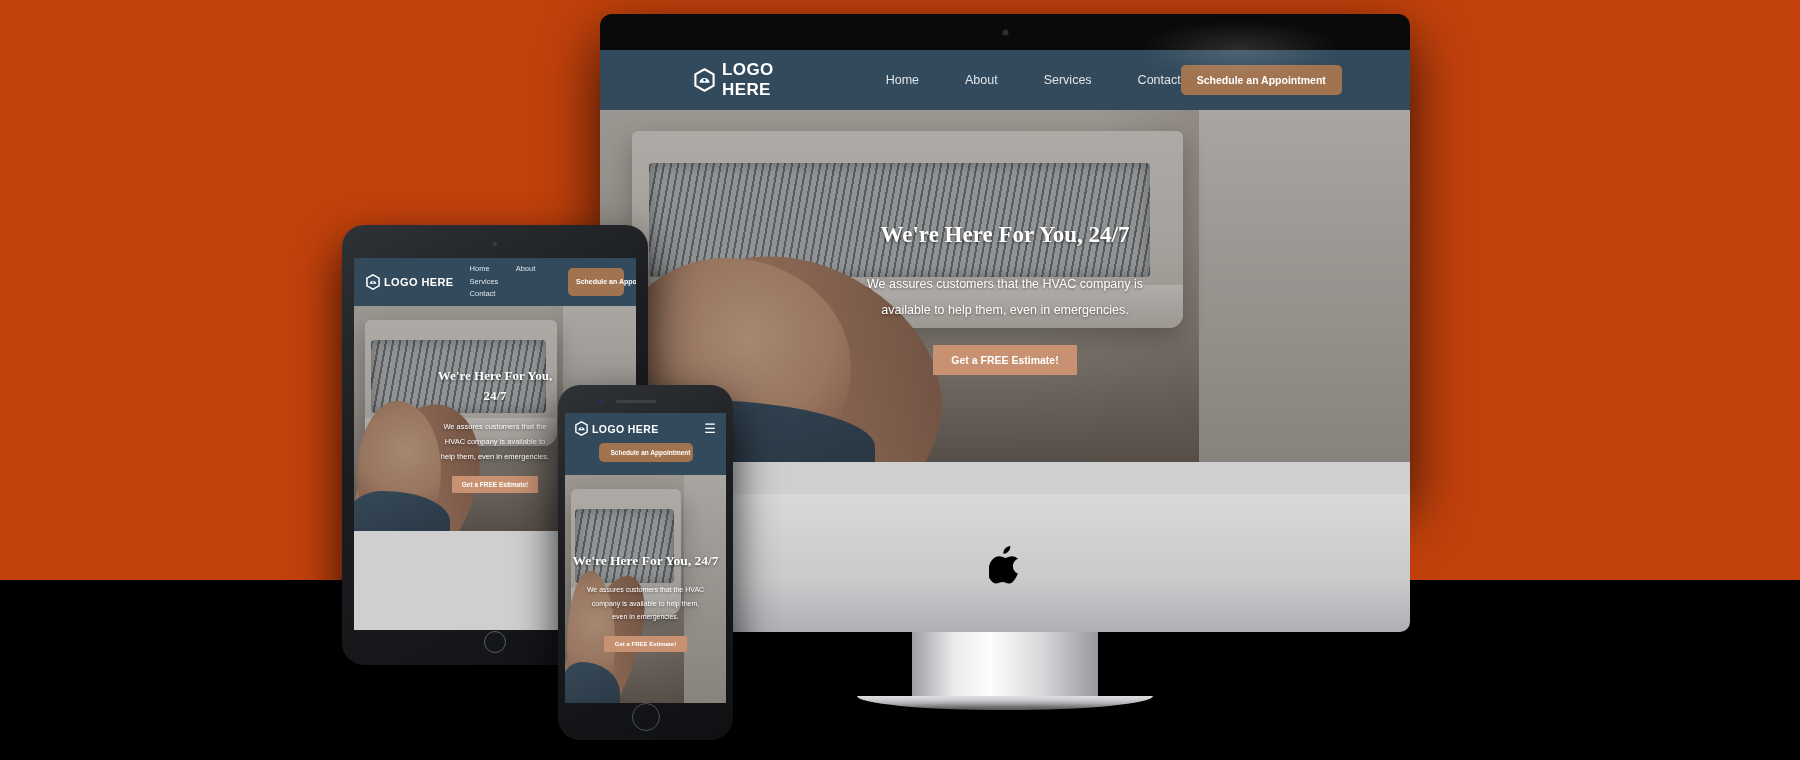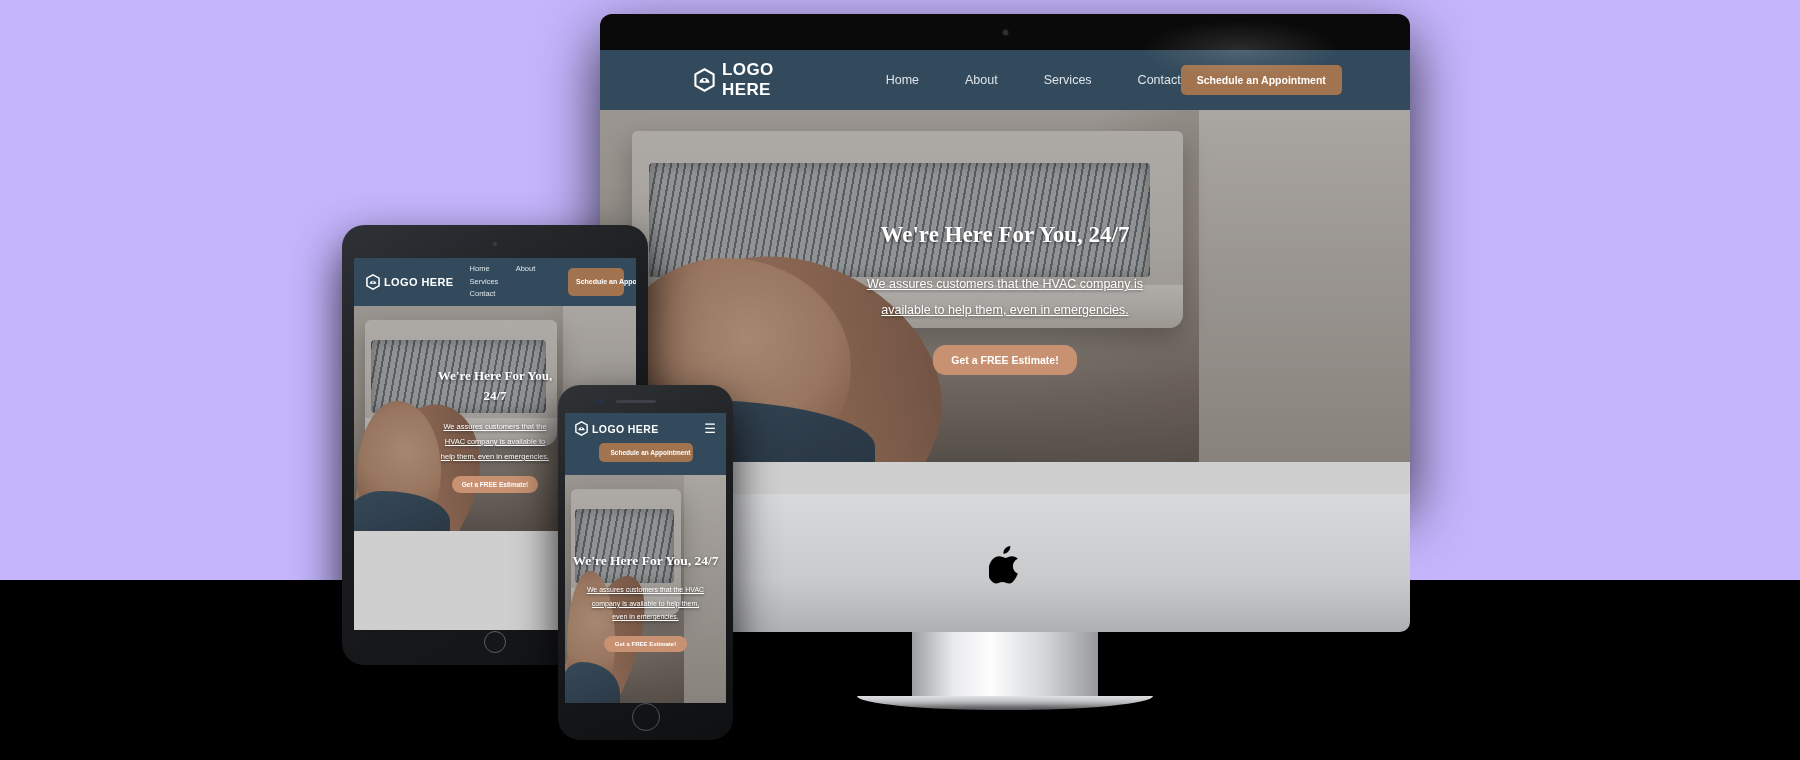--- a/index.html
+++ b/index.html
@@ -2,21 +2,21 @@
 <html><head>
 <meta charset="utf-8">
 <style>
   * { box-sizing: border-box; margin: 0; padding: 0; }
   html, body {
     width: 1800px; height: 760px;
     background: #000;
     font-family: "Liberation Sans", sans-serif;
     overflow: hidden;
   }
-  .stage { position: relative; width: 1800px; height: 580px; background: #c4b5fd; }
+  .stage { position: relative; width: 1800px; height: 580px; background: #c2410c; }
 
   
   .site { position: absolute; inset: 0; background: #cfcfcf; overflow: hidden; }
   .navbar {
     background: #324a5c;
     display: flex; align-items: center;
     width: 100%;
   }
   .logo { display: flex; align-items: center; color: #fff; font-weight: bold; letter-spacing: .4px; }
   .logo svg { display: block; }
@@ -28,22 +28,22 @@
   }
   .hero { position: relative; overflow: hidden; }
   .hero-photo { position: absolute; inset: 0; }
   .hero-scrim { position: absolute; inset: 0; background: rgba(40,35,32,0.34); }
   .hero-inner {
     position: relative; text-align: center; color: #fff;
     display: flex; flex-direction: column; align-items: center;
     width: 100%;
   }
   .hero-title { font-family: "Liberation Serif", serif; font-weight: bold; text-shadow: 0 1px 3px rgba(0,0,0,.55); }
-  .hero-sub { text-shadow: 0 1px 3px rgba(0,0,0,.5); text-decoration: underline; }
-  .hero-btn { background: #c89272; color: #fff; border-radius: 13px; font-weight: bold; white-space: nowrap; }
+  .hero-sub { text-shadow: 0 1px 3px rgba(0,0,0,.5); }
+  .hero-btn { background: #c89272; color: #fff; border-radius: 1px; font-weight: bold; white-space: nowrap; }
   .about { background: #cfcfcf; text-align: center; color: #1c1c1c; }
   .about-title { font-weight: bold; letter-spacing: .6px; }
   .about-body { color: #2b2b2b; }
 
   
   .photo {
     position: absolute; inset: 0;
     background:
       linear-gradient(105deg, rgba(255,255,255,0) 55%, rgba(120,100,90,0.25) 72%, rgba(40,32,28,0.18) 100%),
       linear-gradient(180deg, #d6d2cb 0%, #c9c4bc 36%, #b4ada4 58%, #8d857c 80%, #6d665e 100%);

